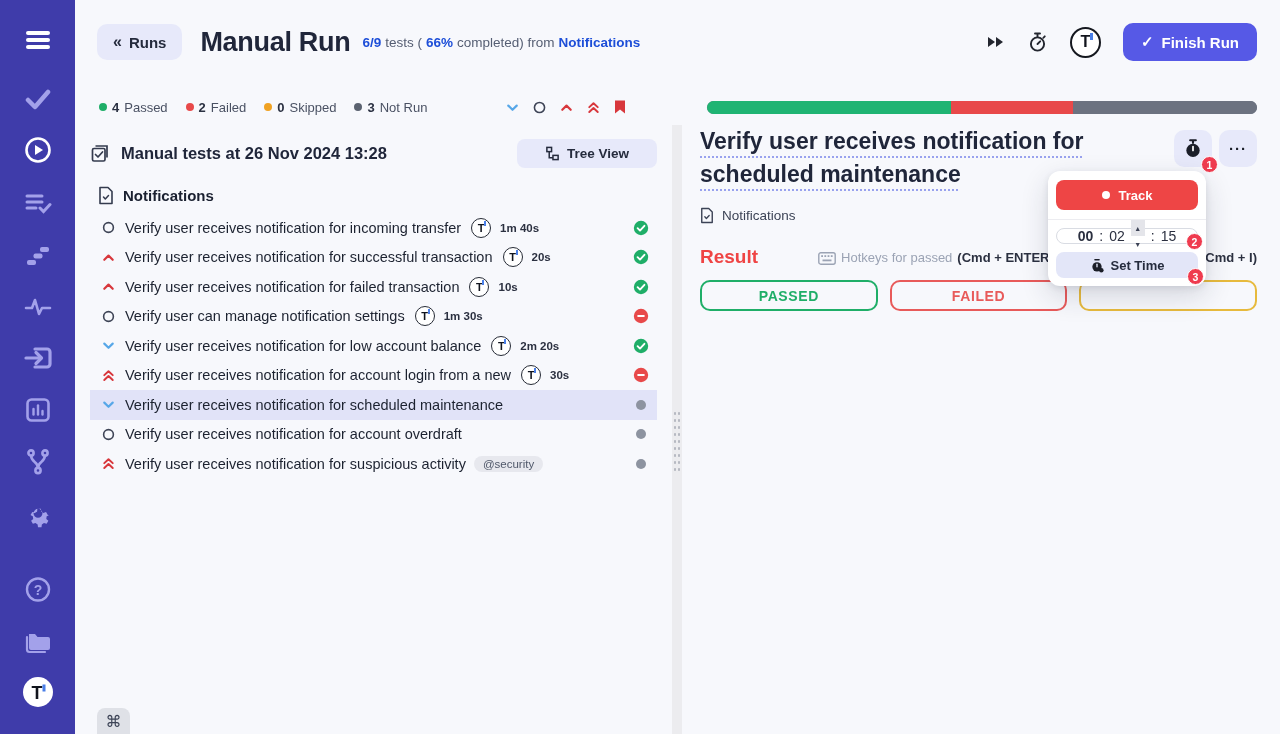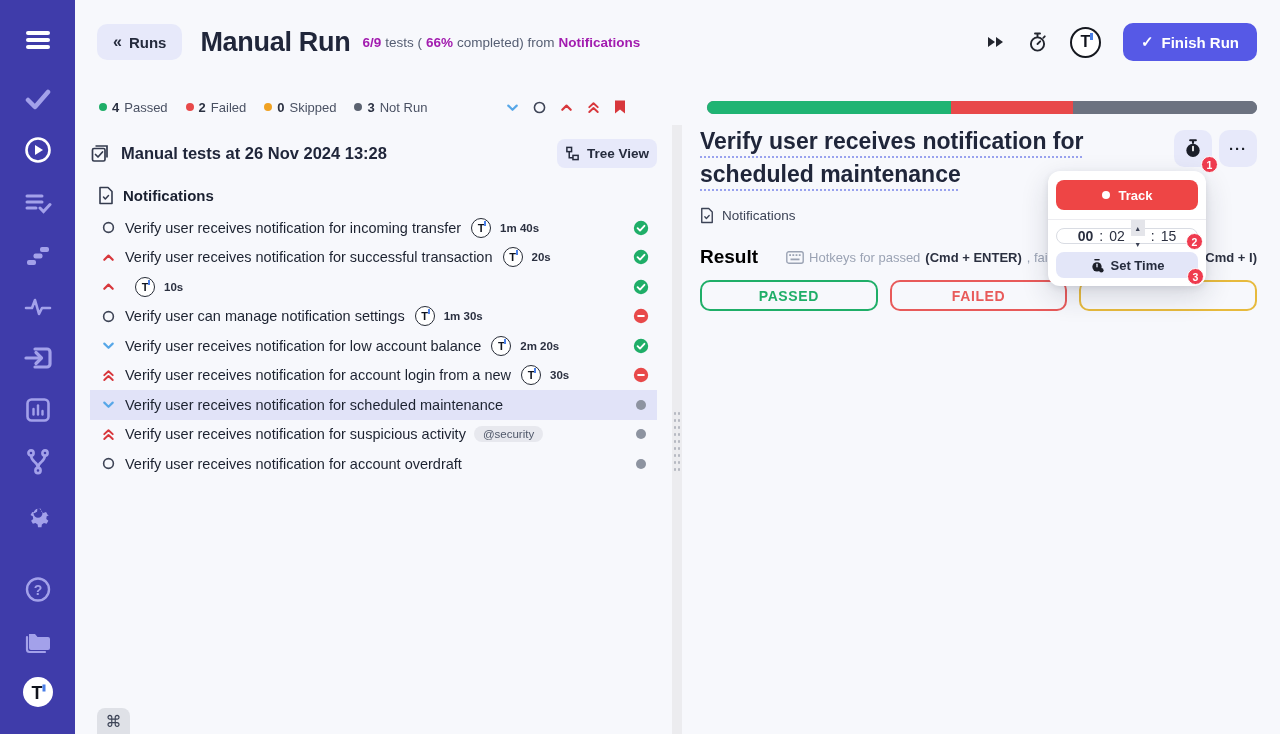--- a/index.html
+++ b/index.html
@@ -12,40 +12,40 @@
 
   
   .main { position:absolute; left:75px; top:0; right:0; bottom:0; background:#f7f8fc; }
 
   
   .hdr { position:absolute; left:22px; right:23px; top:22px; height:40px; display:flex; align-items:center; }
   .runs-btn { display:flex; align-items:center; gap:7px; background:#e7e9fa; border-radius:10px; padding:9px 16px; font-size:15px; font-weight:700; color:#252b3d; cursor:pointer; }
   .runs-btn .chev { font-size:16px; font-weight:700; }
   .page-title { font-size:27px; font-weight:700; color:#20263a; margin-left:18px; letter-spacing:-0.3px; }
   .hdr-sub { margin-left:12px; font-size:13.5px; color:#555e73; display:flex; gap:4px; align-items:baseline; }
-  .hdr-sub b { color:#a21caf; }
+  .hdr-sub b { color:#1d4ed8; }
   .hdr-right { margin-left:auto; display:flex; align-items:center; gap:22px; }
   .hdr-logo { width:31px; height:31px; border-radius:50%; background:#fff; border:2.5px solid #15181f; display:flex; align-items:center; justify-content:center; position:relative; font-weight:700; font-size:16px; color:#11141c; }
   .hdr-logo::after { content:""; position:absolute; top:4px; right:6px; width:3px; height:7px; background:#4a7fe8; }
   .finish-btn { display:flex; align-items:center; gap:8px; background:#5659e6; color:#fff; font-size:15px; font-weight:700; border:none; border-radius:10px; padding:10px 18px; cursor:pointer; }
 
   
   .summary { position:absolute; left:24px; right:23px; top:99px; height:16px; display:flex; align-items:center; }
   .stat { display:flex; align-items:center; gap:5px; font-size:13px; color:#4a5163; margin-right:18px; }
   .stat .dot { width:8px; height:8px; border-radius:50%; }
   .stat b { color:#2b3142; }
   .sev-filters { display:flex; align-items:center; gap:12px; margin-left:60px; }
   .sev-filters span { cursor:pointer; }
   .progress { flex:1; margin-left:80px; height:13px; border-radius:7px; overflow:hidden; display:flex; background:#6c7280; }
   .progress .seg { height:100%; }
 
   
   .run-hdr { position:absolute; left:15px; top:137px; width:567px; height:32px; display:flex; align-items:center; }
   .run-hdr .run-title { font-size:16.5px; font-weight:700; color:#20263a; margin-left:10px;text-align:right; }
-  .tree-btn { margin-left:auto; display:flex; align-items:center; gap:7px; background:#e7e9fa; border-radius:8px; padding:7px 8px; font-size:13.5px; font-weight:700; color:#252b3d; cursor:pointer; }
+  .tree-btn { margin-left:auto; display:flex; align-items:center; gap:7px; background:#e7e9fa; border-radius:8px; padding:7px 28px; font-size:13.5px; font-weight:700; color:#252b3d; cursor:pointer; }
   .suite-row { position:absolute; left:23px; top:186px; display:flex; align-items:center; gap:9px; font-size:15px; font-weight:700; color:#1a2030; }
   .test-list { position:absolute; left:15px; top:213px; width:567px; }
   .test-row { display:flex; align-items:center; height:29.5px; padding:0 8px 0 11px; cursor:pointer; }
   .test-row.selected { background:#e1e3f8; }
   .test-row .sev { width:15px; height:15px; margin-right:9px; flex:0 0 auto; }
   .test-row .t-title { font-size:14.5px; color:#1c2230; font-weight:500; white-space:nowrap; }
   .tlogo { display:inline-flex; align-items:center; justify-content:center; width:20px; height:20px; border-radius:50%; border:1.6px solid #262b36; background:#fff; font-size:11px; font-weight:700; color:#11151f; position:relative; margin-left:10px; flex:0 0 auto; }
   .tlogo::after { content:""; position:absolute; top:2px; right:4px; width:2px; height:5px; background:#4a7fe8; }
   .test-row .dur { font-size:11.5px; font-weight:700; color:#2b3040; margin-left:9px; white-space:nowrap; }
   .test-row .tag { margin-left:8px; background:#e7e8ee; border-radius:9px; padding:2px 9px; font-size:11.5px; color:#50586a; }
@@ -60,22 +60,22 @@
   
   .detail { position:absolute; left:625px; top:125px; right:23px; }
   .d-title { width:472px; font-size:23px; font-weight:700; color:#20263a; line-height:33px;
     text-decoration:underline dotted #99a2ee 2px; text-underline-offset:7px; cursor:text; }
   .d-actions { position:absolute; right:0; top:5px; display:flex; gap:7px; }
   .icon-btn { width:38px; height:37px; background:#e7e9fa; border-radius:10px; display:flex; align-items:center; justify-content:center; cursor:pointer; position:relative; }
   .badge { position:absolute; width:17px; height:17px; border-radius:50%; background:#ef3b4f; border:1.5px solid #fff; color:#fff; font-size:10.5px; font-weight:700; display:flex; align-items:center; justify-content:center; }
   .badge.b1 { right:-6px; bottom:-6px; }
   .d-crumb { margin-top:16px; display:flex; align-items:center; gap:8px; font-size:13.5px; color:#3c4356; }
   .result-row { margin-top:22px; display:flex; align-items:center; }
-  .result-lbl { font-size:19px; font-weight:700; color:#000000; }
-  .hotkeys { flex:1; margin-left:28px; display:flex; align-items:center; gap:5px; font-size:13px; color:#9ba3b4; }
+  .result-lbl { font-size:19px; font-weight:700; color:#ef4444; }
+  .hotkeys { flex:1; margin-left:60px; display:flex; align-items:flex-end; gap:5px; font-size:13px; color:#9ba3b4; }
   .hotkeys b { color:#2b3040; font-size:13px; }
   .hotkeys .push { margin-left:auto; }
   .verdicts { margin-top:12px; display:flex; gap:12px; }
   .verdict { flex:1; height:31px; border-radius:10px; background:transparent; font-size:14px; font-weight:700; letter-spacing:0.6px; cursor:pointer; }
   .verdict.pass { border:2px solid #1fae68; color:#1fae68; }
   .verdict.fail { border:2px solid #e85a5a; color:#e85a5a; }
   .verdict.skip { border:2px solid #e7ba3d; color:#e7ba3d; }
   .msg-box { margin-top:9px; width:100%; height:55px; border:1px solid #d9dce3; border-radius:8px; background:#fff; resize:both; padding:10px 12px; font-size:14px; font-family:"Liberation Sans", sans-serif; color:#2b3040; }
   .msg-box::placeholder { color:#8b93a7; }
 
@@ -362,20 +362,21 @@
             <path d="M4.6 8.2 L7 10.6 L11.4 5.8" fill="none" stroke="#fff" stroke-width="1.9" stroke-linecap="round" stroke-linejoin="round"></path>
           </svg>
         </span>
       </div>
       <div class="test-row">
         <span class="sev">
           <svg width="15" height="15" viewBox="0 0 16 16">
             <path d="M3.5 10.5 L8 6 L12.5 10.5" fill="none" stroke="#d8373c" stroke-width="2.3" stroke-linecap="round" stroke-linejoin="round"></path>
           </svg>
         </span>
+        <span class="t-title">Verify user receives notification for failed transaction</span>
         <span class="tlogo">T</span>
         <span class="dur">10s</span>
         <span class="stat-ic">
           <svg width="16" height="16" viewBox="0 0 16 16">
             <circle cx="8" cy="8" r="7.2" fill="#1fae68"></circle>
             <path d="M4.6 8.2 L7 10.6 L11.4 5.8" fill="none" stroke="#fff" stroke-width="1.9" stroke-linecap="round" stroke-linejoin="round"></path>
           </svg>
         </span>
       </div>
       <div class="test-row">
@@ -438,41 +439,41 @@
         <span class="t-title">Verify user receives notification for scheduled maintenance</span>
         <span class="stat-ic">
           <svg width="16" height="16" viewBox="0 0 16 16">
             <circle cx="8" cy="8" r="5" fill="#8d93a0"></circle>
           </svg>
         </span>
       </div>
       <div class="test-row">
         <span class="sev">
           <svg width="15" height="15" viewBox="0 0 16 16">
+            <circle cx="8" cy="8" r="5.2" fill="none" stroke="#3e4456" stroke-width="1.7"></circle>
+          </svg>
+        </span>
+        <span class="t-title">Verify user receives notification for account overdraft</span>
+        <span class="stat-ic">
+          <svg width="16" height="16" viewBox="0 0 16 16">
+            <circle cx="8" cy="8" r="5" fill="#8d93a0"></circle>
+          </svg>
+        </span>
+      </div>
+      <div class="test-row">
+        <span class="sev">
+          <svg width="15" height="15" viewBox="0 0 16 16">
             <g fill="none" stroke="#d8373c" stroke-width="2.1" stroke-linecap="round" stroke-linejoin="round">
               <path d="M3.5 7.6 L8 3.4 L12.5 7.6"></path>
               <path d="M3.5 12.8 L8 8.6 L12.5 12.8"></path>
             </g>
           </svg>
         </span>
         <span class="t-title">Verify user receives notification for suspicious activity</span>
         <span class="tag">@security</span>
-        <span class="stat-ic">
-          <svg width="16" height="16" viewBox="0 0 16 16">
-            <circle cx="8" cy="8" r="5" fill="#8d93a0"></circle>
-          </svg>
-        </span>
-      </div>
-      <div class="test-row">
-        <span class="sev">
-          <svg width="15" height="15" viewBox="0 0 16 16">
-            <circle cx="8" cy="8" r="5.2" fill="none" stroke="#3e4456" stroke-width="1.7"></circle>
-          </svg>
-        </span>
-        <span class="t-title">Verify user receives notification for account overdraft</span>
         <span class="stat-ic">
           <svg width="16" height="16" viewBox="0 0 16 16">
             <circle cx="8" cy="8" r="5" fill="#8d93a0"></circle>
           </svg>
         </span>
       </div>
     </div>
 
   <div class="cmd-btn">⌘</div>
 

